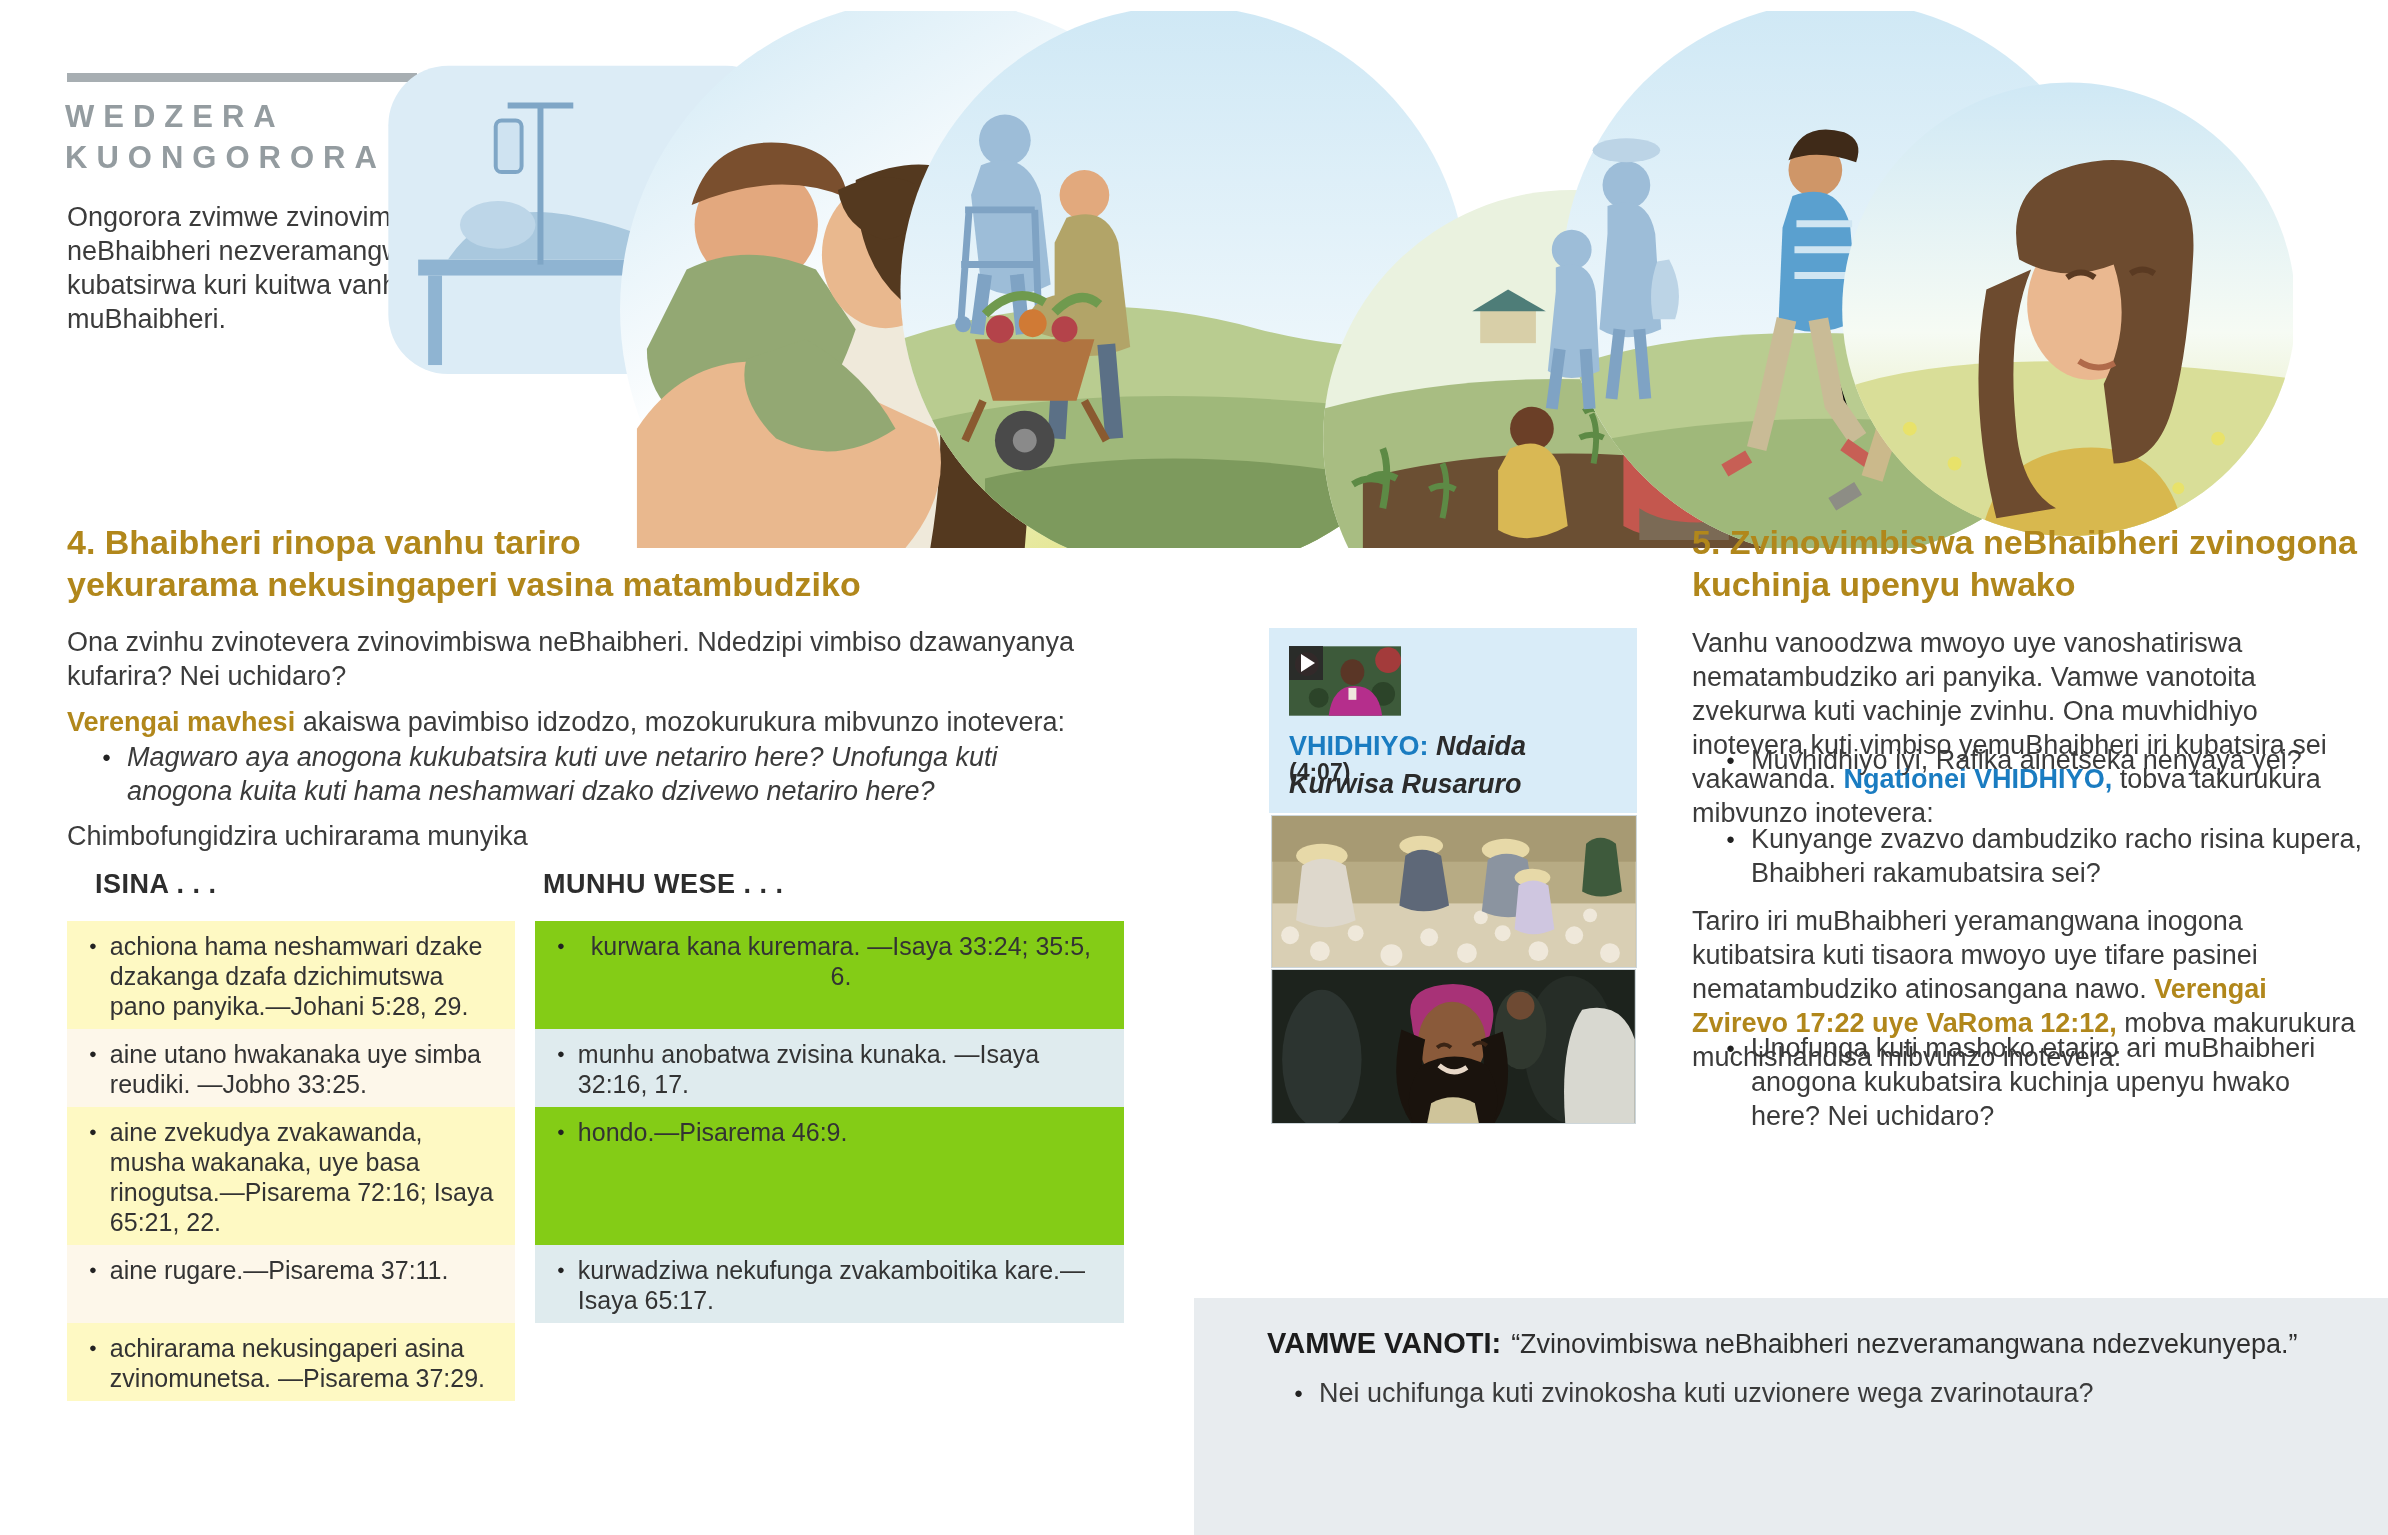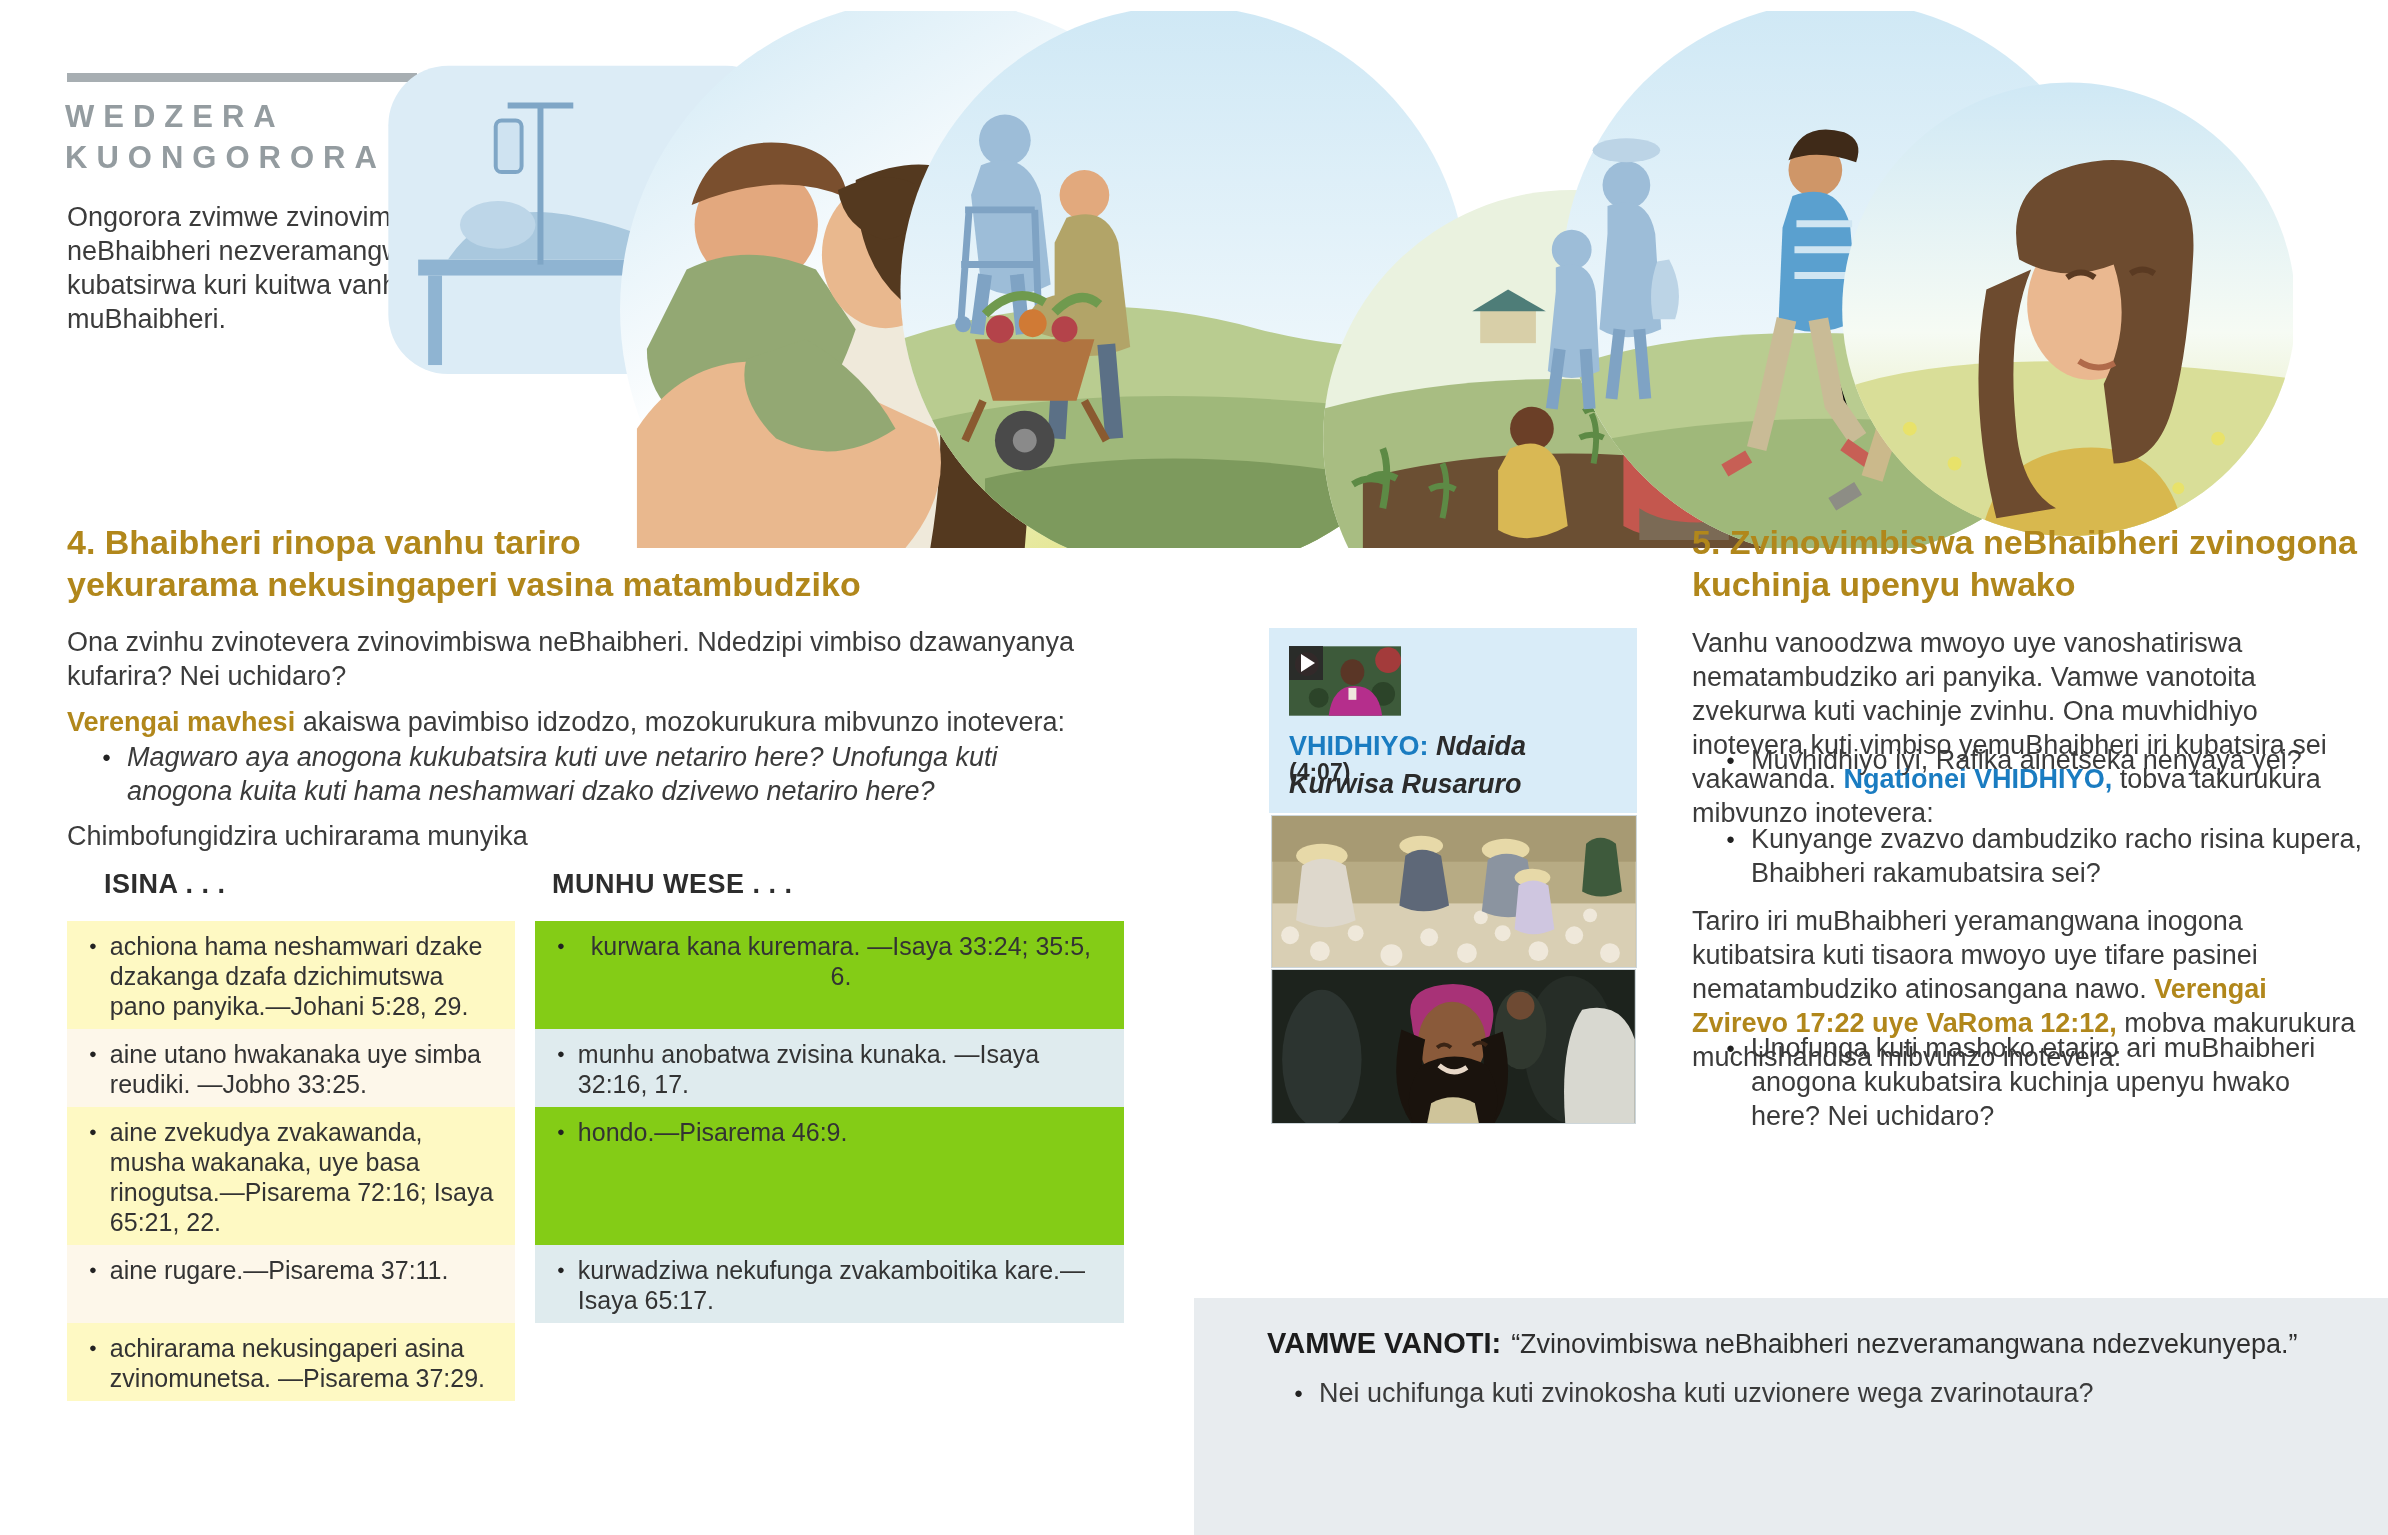--- a/index.html
+++ b/index.html
@@ -22,21 +22,21 @@
   .body-text{font-size:27px;line-height:34px;color:#3b3b3b;}
   .sec4-para1{left:67px;top:614px;width:1025px;}
   .sec4-read{left:67px;top:694px;width:1025px;}
   .gold-link{color:#b1871b;font-weight:bold;}
   .blue-link{color:#1a7cc1;font-weight:bold;}
   .bullet{display:flex;}
   .bullet::before{content:"●";font-size:15px;line-height:34px;margin-right:16px;color:#222;}
   .sec4-bullet1{left:102px;top:729px;width:995px;font-style:italic;}
   .table-lead{left:67px;top:808px;width:995px;}
   
-  .ptable-headers{left:76px;top:858px;width:1057px;display:flex;}
+  .ptable-headers{left:67px;top:858px;width:1057px;display:flex;}
   .ptable-h{font-size:27px;font-weight:bold;color:#2d2d2d;letter-spacing:0.5px;}
   .ptable-h1{width:468px;padding-left:28px;box-sizing:border-box;}
   .ptable-h2{padding-left:8px;}
   .ptable{left:67px;top:910px;width:1057px;display:grid;grid-template-columns:448px 589px;column-gap:20px;}
   .pcell{min-height:73px;box-sizing:border-box;padding:10px 20px 8px 22px;display:flex;
     font-size:25px;line-height:30px;color:#333;}
   .pcell::before{content:"●";font-size:13px;line-height:30px;margin-right:13px;color:#222;}
   .pcell.l-dark{background:#dfebee;}
   .pcell.l-light{background:#84cc16;text-align:center;}
   .pcell.r-dark{background:#fef9c3;}

